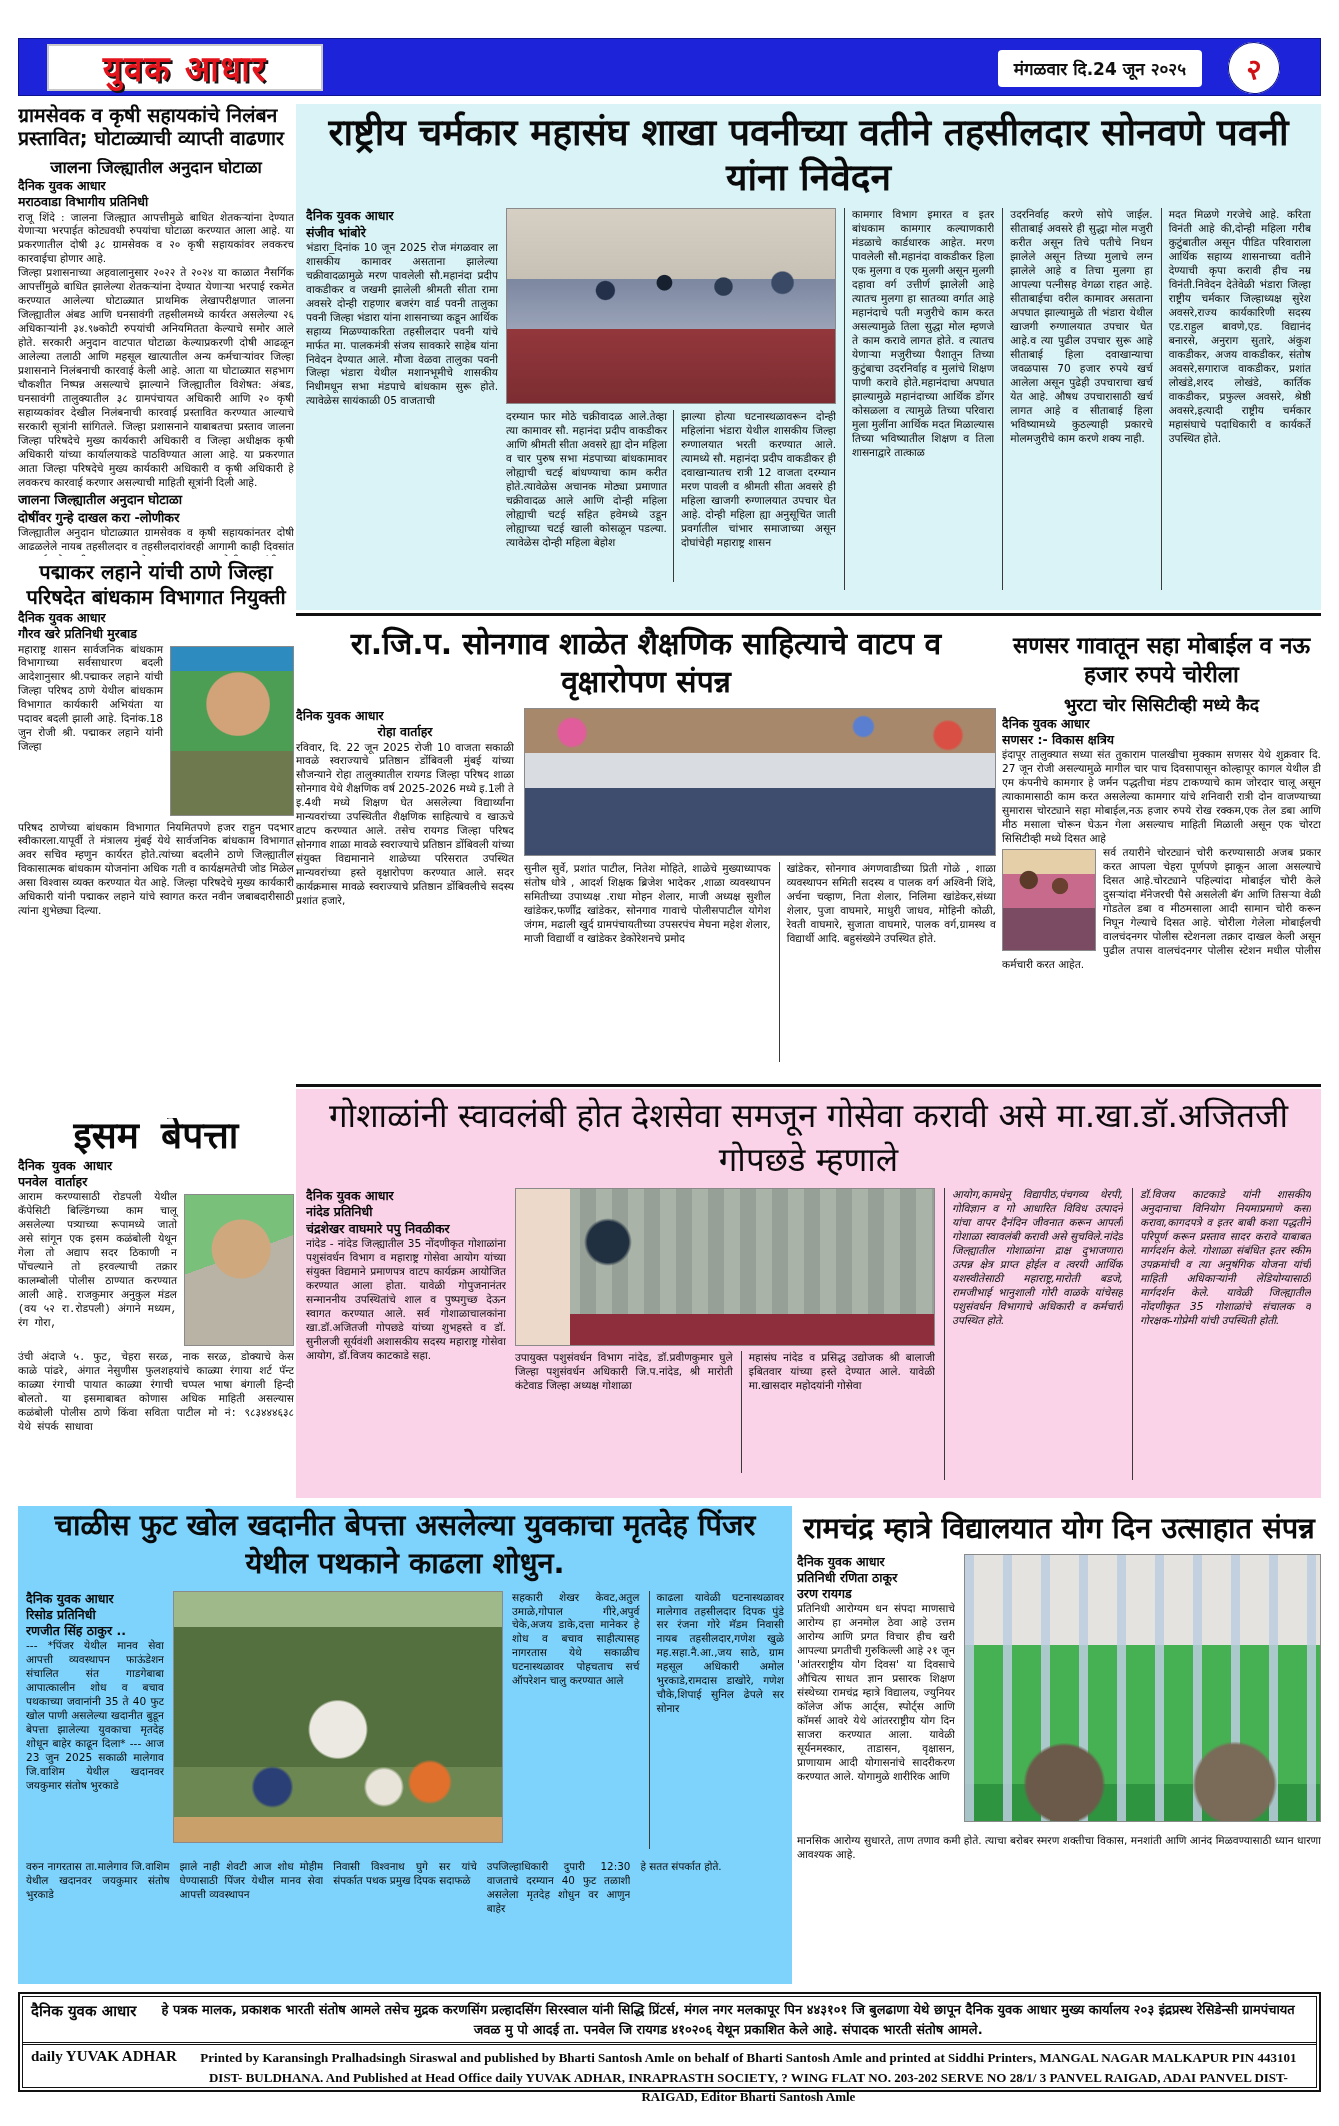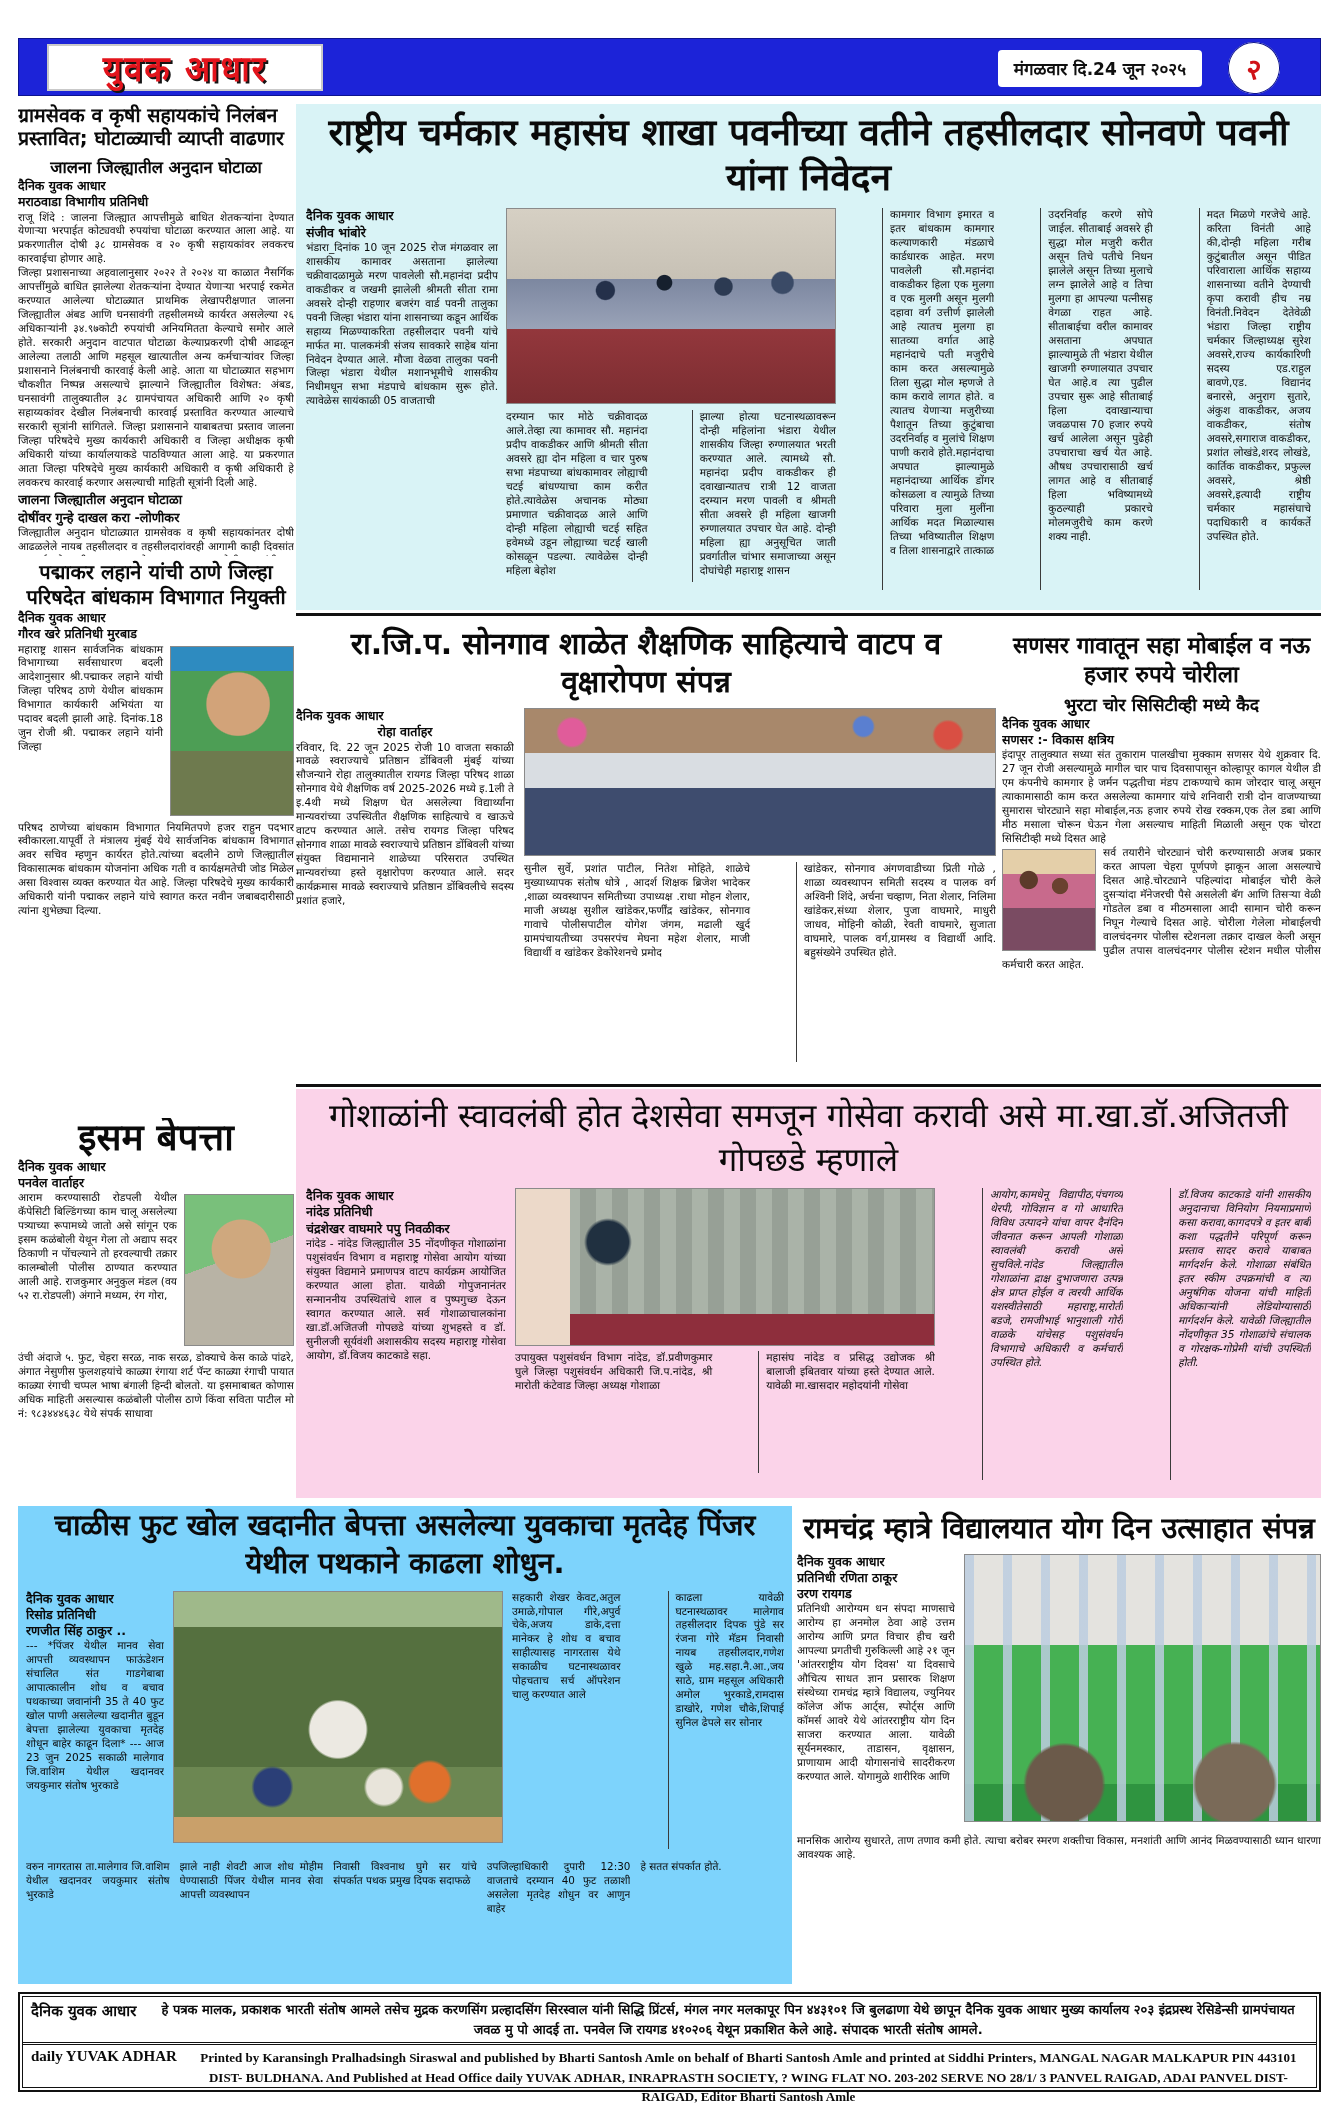--- a/index.html
+++ b/index.html
@@ -12,21 +12,21 @@
   .masthead { left:18px; top:38px; width:1303px; height:58px; background:#1c23d8; border:1px solid #0d138f; }
   .logo-box { position:absolute; left:28px; top:5px; width:276px; height:47px; background:#fff; border:2px solid #c9c9c9; display:flex; align-items:center; justify-content:center; }
   .logo-text { font-size:33px; font-weight:800; color:#e3141c; letter-spacing:2px; text-shadow:2px 2px 0 #141414; transform:scaleY(1.08); white-space:nowrap; }
   .date-box { position:absolute; right:118px; top:11px; background:#ffffff; border-radius:4px; padding:7px 16px; font-weight:700; font-size:17px; color:#101010; white-space:nowrap; }
   .page-circle { position:absolute; right:40px; top:3px; width:52px; height:52px; background:#ffffff; border-radius:50%; display:flex; align-items:center; justify-content:center; font-size:28px; font-weight:800; color:#d01217; transform:rotate(10deg); box-shadow:0 0 0 1px #0d138f inset; }
 
   
   .byline { font-size:12.5px; font-weight:700; line-height:1.3; }
   .bodytext { font-size:10.6px; line-height:1.32; text-align:justify; }
   .photo { border:1px solid #8a8a8a; }
-  .vsep { border-left:1px solid #3a3a3a; padding-left:7px;margin-left:38px; }
+  .vsep { border-left:1px solid #3a3a3a; padding-left:7px; }
   .rule { background:#111; }
 
   
   .art-a { left:18px; top:104px; width:276px; height:452px; overflow:hidden; }
   .a-head { font-size:19.5px; font-weight:800; line-height:1.18; }
   .a-kicker { font-size:16.5px; font-weight:800; text-align:center; margin-top:5px; }
   .a-sub { font-size:12.8px; font-weight:800; line-height:1.25; margin-top:2px; }
 
   
   .art-b { left:296px; top:104px; width:1025px; height:506px; background:#d9f3f6; padding:6px 10px; overflow:hidden; }
@@ -55,21 +55,21 @@
   .d-head { font-size:22.5px; font-weight:800; text-align:center; line-height:1.3; margin-top:10px; }
   .d-sub { font-size:17.5px; font-weight:800; text-align:center; margin-top:2px; }
   .d-photo { float:left; width:94px; height:102px; margin:3px 7px 0 0; }
 
   
   .art-e { left:18px; top:560px; width:276px; height:552px; overflow:hidden; }
   .e-head { font-size:20px; font-weight:800; text-align:center; line-height:1.25; }
   .e-photo { float:right; width:124px; height:170px; margin:3px 0 5px 7px; }
 
   
-  .art-f { left:18px; top:1118px; width:276px; height:382px; overflow:hidden; }
+  .art-f { left:18px; top:1118px; width:276px; height:382px; overflow:hidden;font-family:Liberation Mono, monospace; }
   .f-head { font-size:37px; font-weight:800; text-align:center; line-height:1.1; }
   .f-photo { float:right; width:110px; height:152px; margin:3px 0 5px 7px; }
 
   
   .art-g { left:296px; top:1089px; width:1025px; height:409px; background:#fbd3e9; padding:5px 10px; overflow:hidden; }
   .g-head { font-size:33px; font-weight:400; text-align:center; line-height:1.32; }
   .g-row { display:flex; gap:9px; margin-top:7px; height:292px; }
   .g-col1 { flex:0 0 200px; overflow:hidden; }
   .g-mid { flex:0 0 420px; }
   .g-mid .photo { width:100%; height:158px; }

